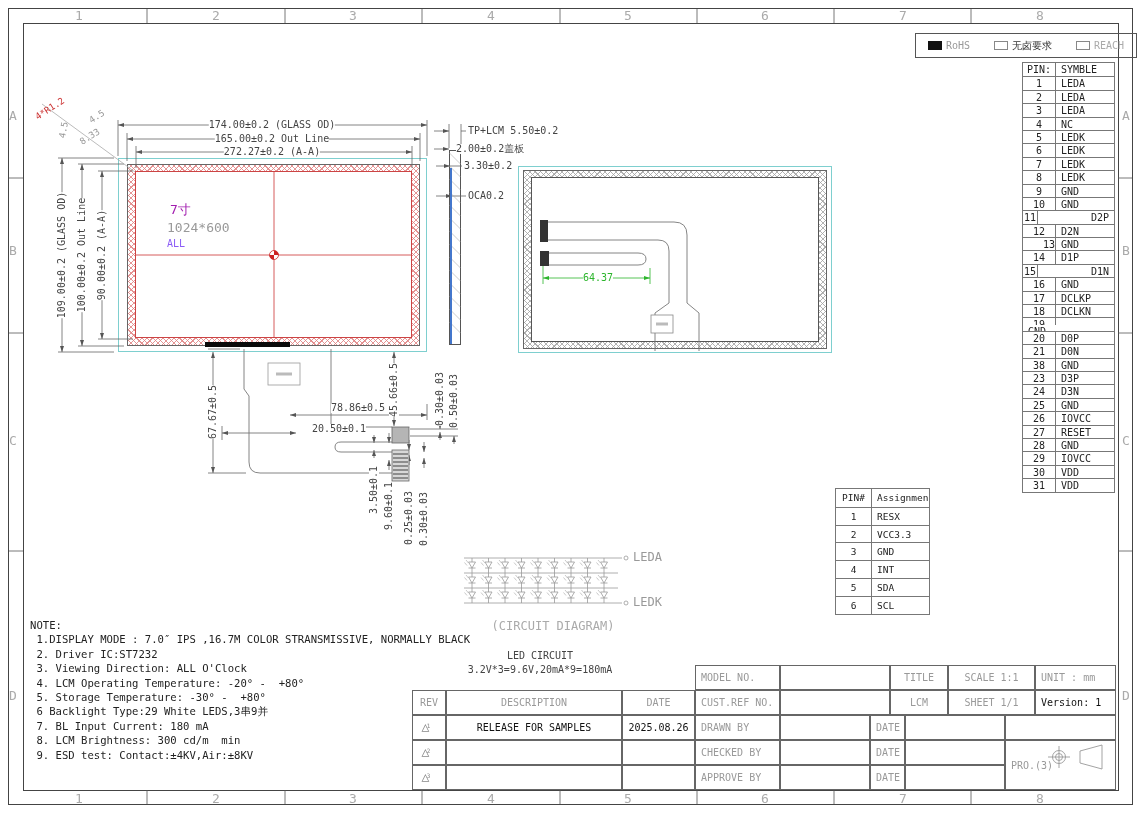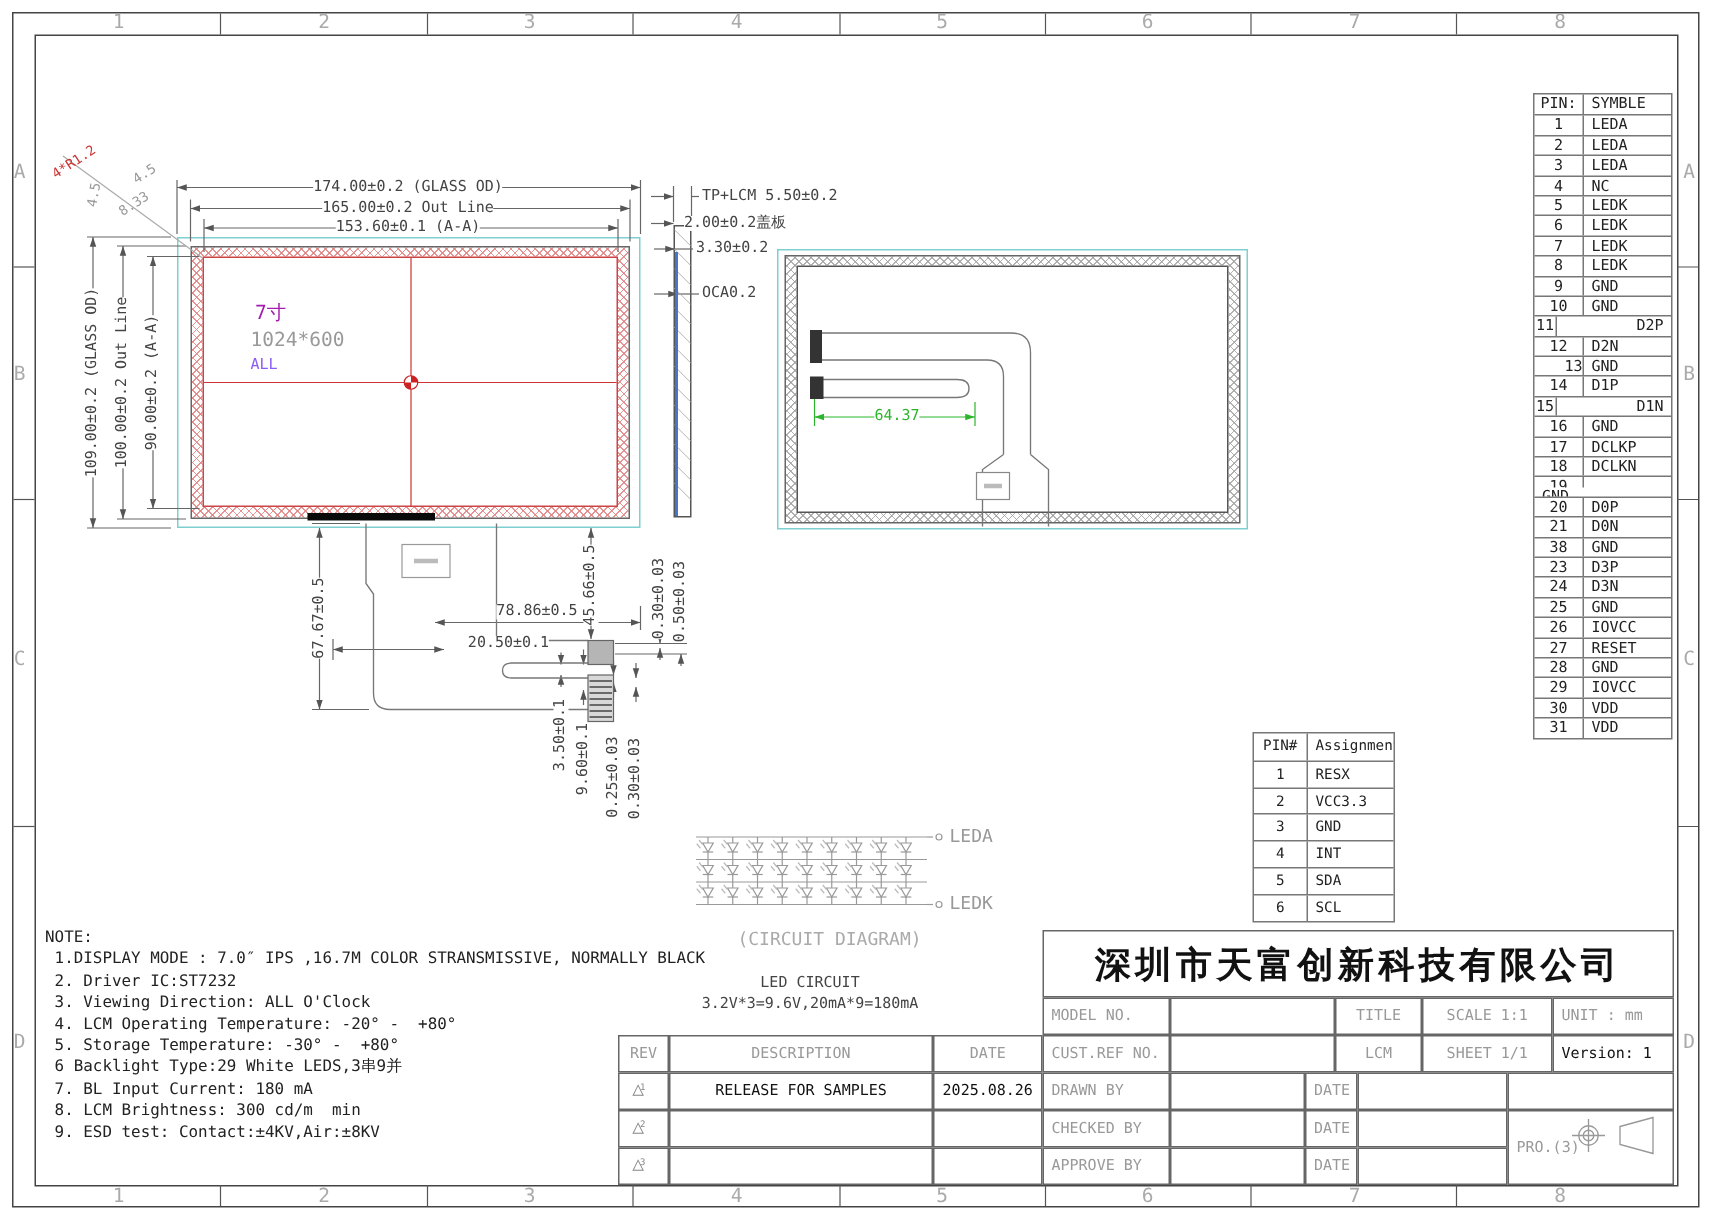--- a/index.html
+++ b/index.html
@@ -83,20 +83,34 @@
   <div class="rect teal" style="left:118px;top:158px;width:309px;height:194px;z-index:1"></div>
   <div class="rect hatch-red" style="left:127px;top:164px;width:293px;height:182px;z-index:1"></div>
   <div class="rect whitebox redb" style="left:135px;top:171px;width:277px;height:167px;z-index:1"></div>
 
   <div class="rect whitebox blackb" style="left:449px;top:150px;width:12px;height:195px;z-index:1"></div>
 
   <div class="rect teal" style="left:518px;top:166px;width:314px;height:187px;z-index:1"></div>
   <div class="rect hatch-gray" style="left:523px;top:170px;width:304px;height:179px;z-index:1"></div>
   <div class="rect whitebox blackb" style="left:531px;top:177px;width:288px;height:165px;z-index:1"></div>
 
+  <div class="comp" id="compliance-bar">
+      <div class="item">
+        <div class="cb filled"></div>
+        <div style="color: rgb(153, 153, 153);">RoHS</div>
+      </div>
+      <div class="item">
+        <div class="cb"></div>
+        <div style="color: rgb(51, 51, 51);">无卤要求</div>
+      </div>
+      <div class="item">
+        <div class="cb"></div>
+        <div style="color: rgb(170, 170, 170);">REACH</div>
+      </div>
+    </div>
 
   <div class="ptable" id="pin-table" style="left:1022px;top:62px;width:93px;">
       <div class="prow" style="height: 13.4px;">
         <div class="pcell" style="width: 33px; border-right: 1px solid rgb(119, 119, 119); font-size: 10px; line-height: 13.4px; text-align: center;">PIN:</div>
         <div class="pcell" style="width: 58px; font-size: 10px; line-height: 13.4px; padding-left: 5px;">SYMBLE</div>
       </div>
       <div class="prow" style="height: 13.4px;">
         <div class="pcell" style="width: 33px; border-right: 1px solid rgb(119, 119, 119); font-size: 10px; line-height: 13.4px; text-align: center;">1</div>
         <div class="pcell" style="width: 58px; font-size: 10px; line-height: 13.4px; padding-left: 5px;">LEDA</div>
       </div>
@@ -277,21 +291,20 @@
       <div class="tcell center" style="left: 0px; top: 75px; width: 34px; height: 25px; position: absolute;">
         <div class="tri">
           <div class="g">△</div>
           <b>3</b>
         </div>
       </div>
       <div class="tcell center" style="left: 34px; top: 75px; width: 176px; height: 25px; position: absolute;"></div>
       <div class="tcell center" style="left: 210px; top: 75px; width: 73px; height: 25px; position: absolute;"></div>
     </div>
 
-  <div class="company">深圳市天富创新科技有限公司</div>
   <div class="tcell" style="left:695px;top:665px;width:85px;height:25px;">MODEL NO.</div>
   <div class="tcell" style="left:780px;top:665px;width:110px;height:25px;"></div>
   <div class="tcell center" style="left:890px;top:665px;width:58px;height:25px;">TITLE</div>
   <div class="tcell center" style="left:948px;top:665px;width:87px;height:25px;">SCALE 1:1</div>
   <div class="tcell" style="left:1035px;top:665px;width:81px;height:25px;">UNIT : mm</div>
   <div class="tcell" style="left:695px;top:690px;width:85px;height:25px;">CUST.REF NO.</div>
   <div class="tcell" style="left:780px;top:690px;width:110px;height:25px;"></div>
   <div class="tcell center" style="left:890px;top:690px;width:58px;height:25px;">LCM</div>
   <div class="tcell center" style="left:948px;top:690px;width:87px;height:25px;">SHEET 1/1</div>
   <div class="tcell dark" style="left:1035px;top:690px;width:81px;height:25px;">Version: 1</div>
@@ -642,21 +655,21 @@
         <line x1="9" y1="333" x2="23" y2="333"></line>
         <line x1="1118" y1="333" x2="1132" y2="333"></line>
         <line x1="9" y1="551" x2="23" y2="551"></line>
         <line x1="1118" y1="551" x2="1132" y2="551"></line>
       </g>
   </svg>
 
   <div id="labels-layer">
       <div class="lbl" style="left: 272px; top: 125px; background: rgb(255, 255, 255); transform: translate(-50%, -50%);">174.00±0.2 (GLASS OD)</div>
       <div class="lbl" style="left: 272px; top: 139px; background: rgb(255, 255, 255); transform: translate(-50%, -50%);">165.00±0.2 Out Line</div>
-      <div class="lbl" style="left: 272px; top: 152px; background: rgb(255, 255, 255); transform: translate(-50%, -50%);">153.60±0.1 (A-A)</div>
+      <div class="lbl" style="left: 272px; top: 152px; background: rgb(255, 255, 255); transform: translate(-50%, -50%);">272.27±0.2 (A-A)</div>
       <div class="lbl" style="left: 468px; top: 131px; background: rgb(255, 255, 255); transform: translate(0px, -50%);">TP+LCM 5.50±0.2</div>
       <div class="lbl" style="left: 456px; top: 149px; background: rgb(255, 255, 255); transform: translate(0px, -50%);">2.00±0.2盖板</div>
       <div class="lbl" style="left: 464px; top: 166px; background: rgb(255, 255, 255); transform: translate(0px, -50%);">3.30±0.2</div>
       <div class="lbl" style="left: 468px; top: 196px; background: rgb(255, 255, 255); transform: translate(0px, -50%);">OCA0.2</div>
       <div class="lbl" style="left: 62px; top: 255px; background: rgb(255, 255, 255); transform: translate(-50%, -50%) rotate(-90deg);">109.00±0.2 (GLASS OD)</div>
       <div class="lbl" style="left: 82px; top: 255px; background: rgb(255, 255, 255); transform: translate(-50%, -50%) rotate(-90deg);">100.00±0.2 Out Line</div>
       <div class="lbl" style="left: 102px; top: 255px; background: rgb(255, 255, 255); transform: translate(-50%, -50%) rotate(-90deg);">90.00±0.2 (A-A)</div>
       <div class="lbl" style="left: 50px; top: 109px; font-size: 9px; color: rgb(204, 51, 51); transform: translate(-50%, -50%) rotate(-33deg);">4*R1.2</div>
       <div class="lbl" style="left: 97px; top: 117px; font-size: 9px; color: rgb(153, 153, 153); transform: translate(-50%, -50%) rotate(-33deg);">4.5</div>
       <div class="lbl" style="left: 90px; top: 137px; font-size: 9px; color: rgb(153, 153, 153); transform: translate(-50%, -50%) rotate(-33deg);">8.33</div>

